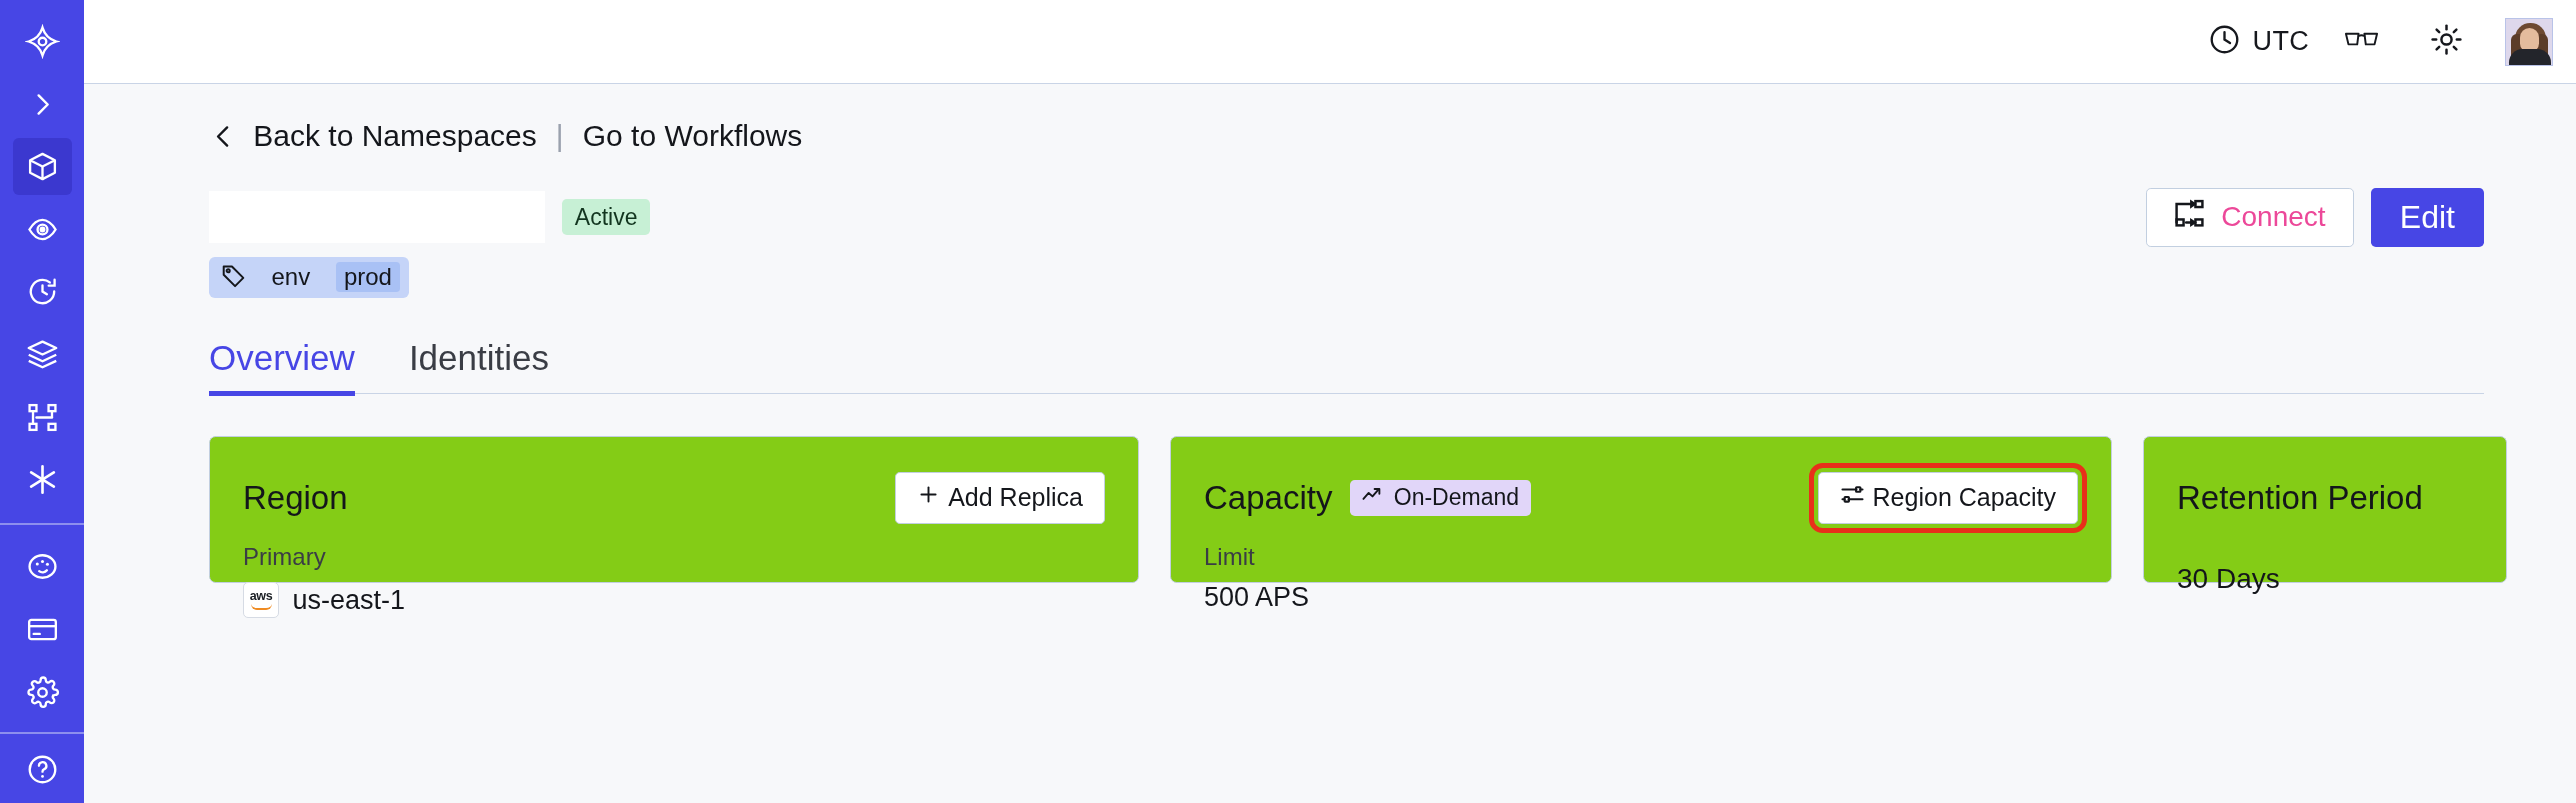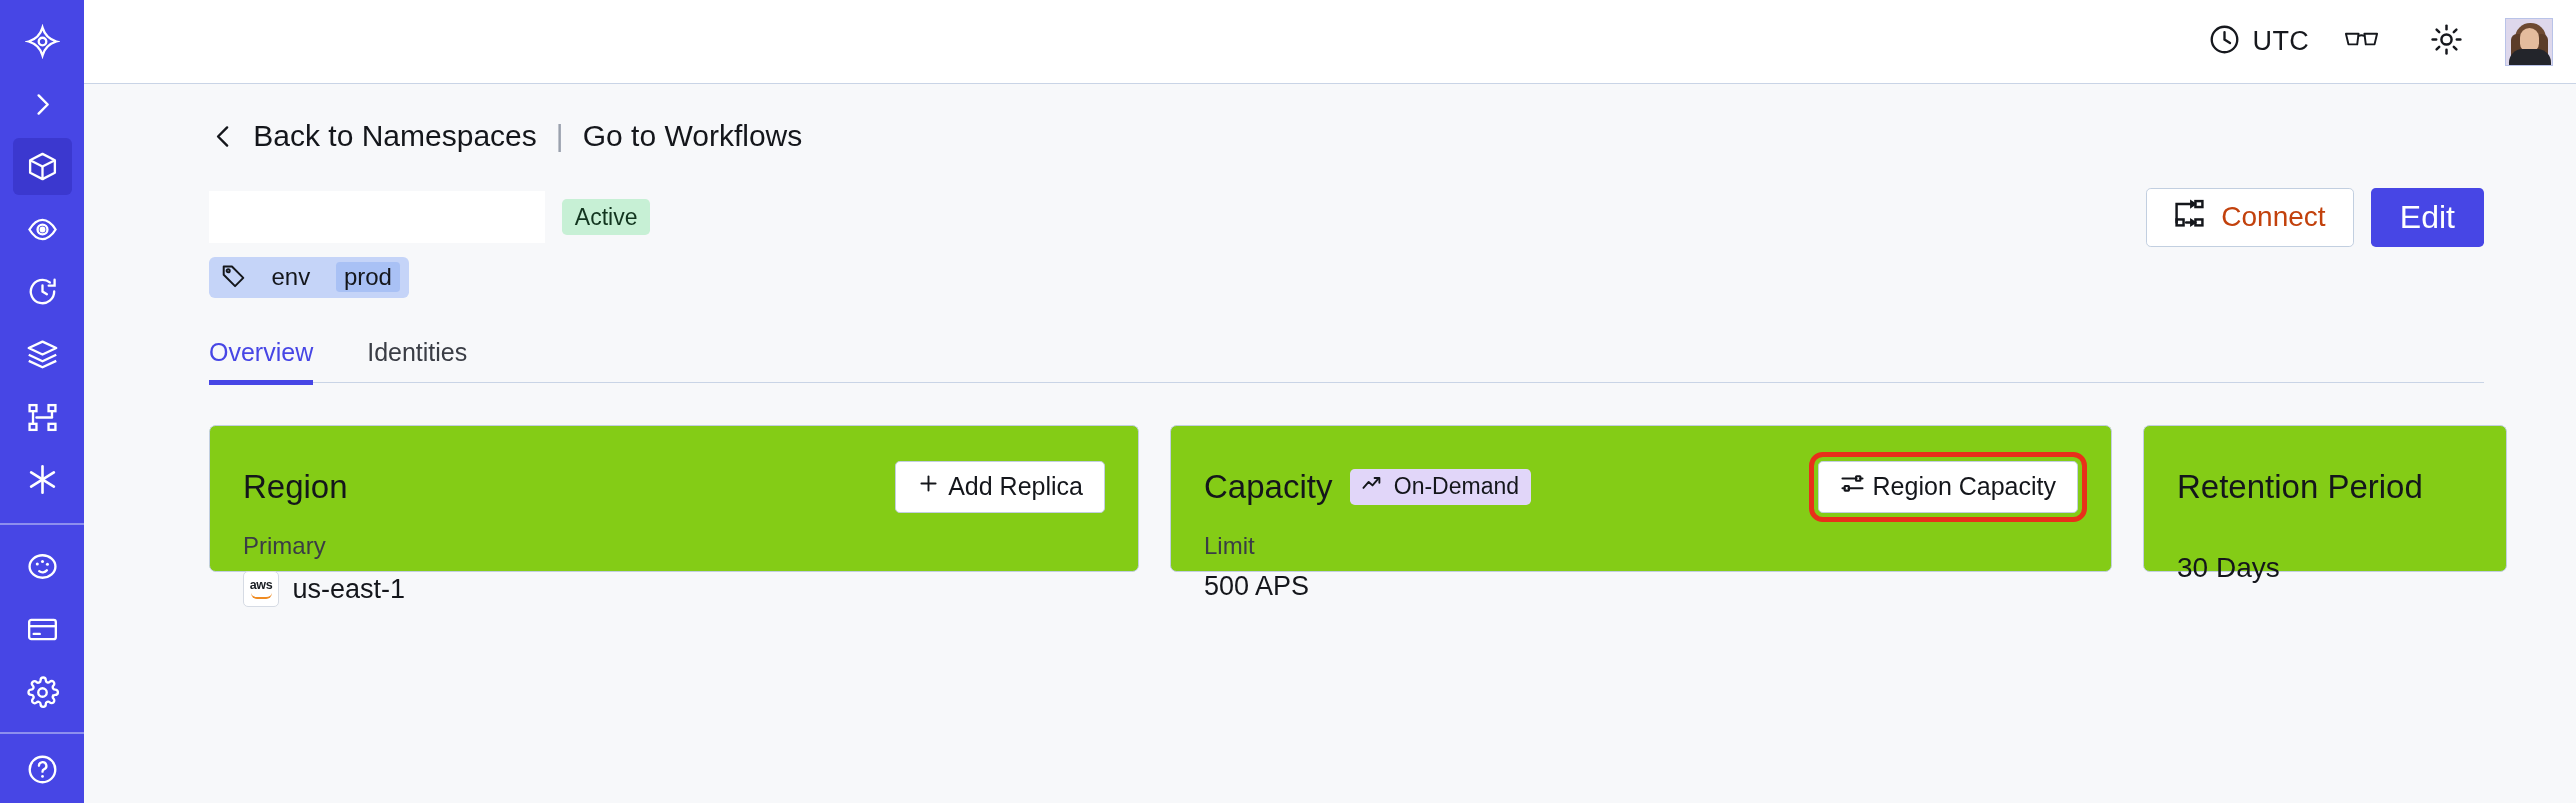--- a/index.html
+++ b/index.html
@@ -97,21 +97,21 @@
   .badge-active {
     background: #c7f0d5; color: #12351f;
     font-size: 23px; padding: 4.8px 12.5px; border-radius: 4.8px;
     margin-left: 17.3px;
   }
   .title-actions { margin-left: auto; display: flex; align-items: center; gap: 17.3px; }
   .btn-connect {
     display: flex; align-items: center; gap: 16px;
     background: #ffffff; border: 1.9px solid #c2cfe0;
     border-radius: 4.8px; padding: 0 27px; height: 59px;
-    font-size: 28px; color: #c2410c; cursor: pointer;
+    font-size: 28px; color: #ec4899; cursor: pointer;
   }
   .btn-edit {
     background: #4746e5; color: #ffffff;
     border: none; border-radius: 4.8px;
     height: 59px; padding: 0 29px;
     font-size: 32px; cursor: pointer;
     font-family: "Liberation Sans", sans-serif;
   }
 
   
@@ -127,21 +127,21 @@
     background: #a9c1f5; border-radius: 3.8px; padding: 1px 7.7px;
   }
 
   
   .tabs {
     display: flex; align-items: flex-end; gap: 0;
     border-bottom: 1.9px solid #c9d4e6;
     margin-bottom: 42px;
   }
   .tab {
-    font-size: 25px; color: #3a3d45;
+    font-size: 35px; color: #3a3d45;
     padding: 0 29px 15.3px 0; margin-right: 25px;
     cursor: pointer; position: relative;
   }
   .tab.active { color: #4746e5; }
   .tab.active::after {
     content: ""; position: absolute; left: 0; right: 29px; bottom: -2.9px;
     height: 4.8px; background: #4746e5;
   }
 
   

